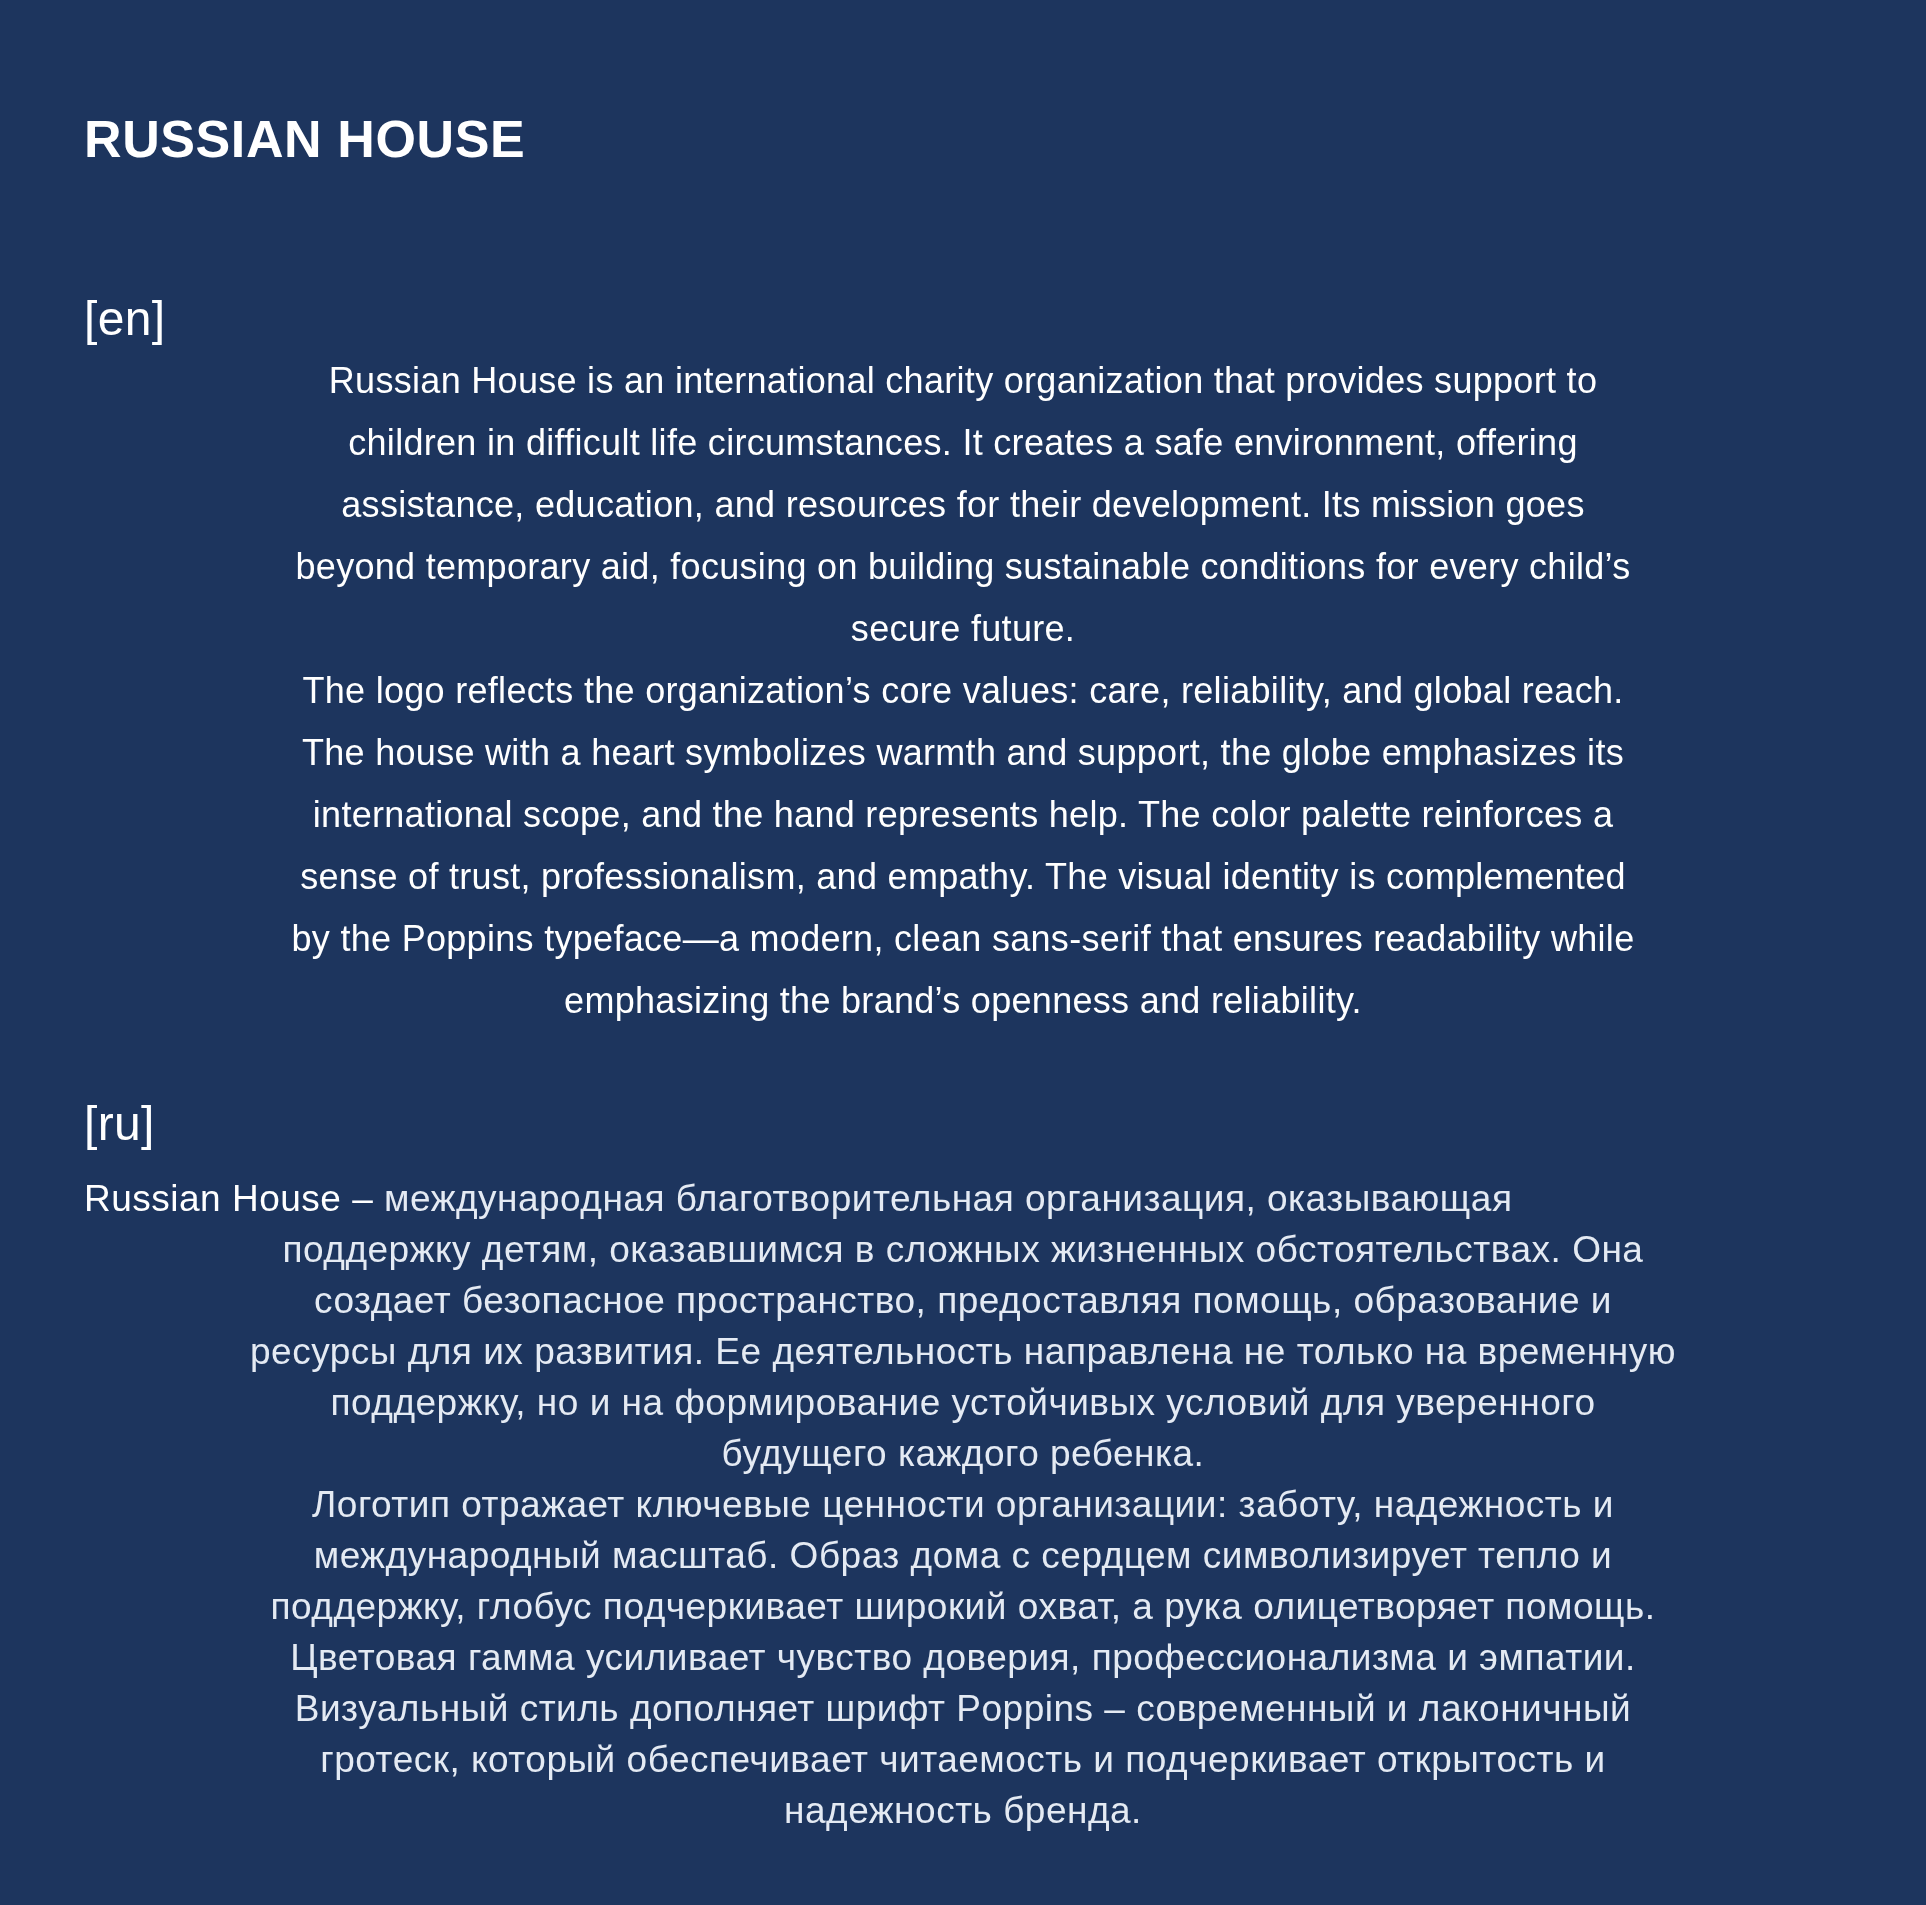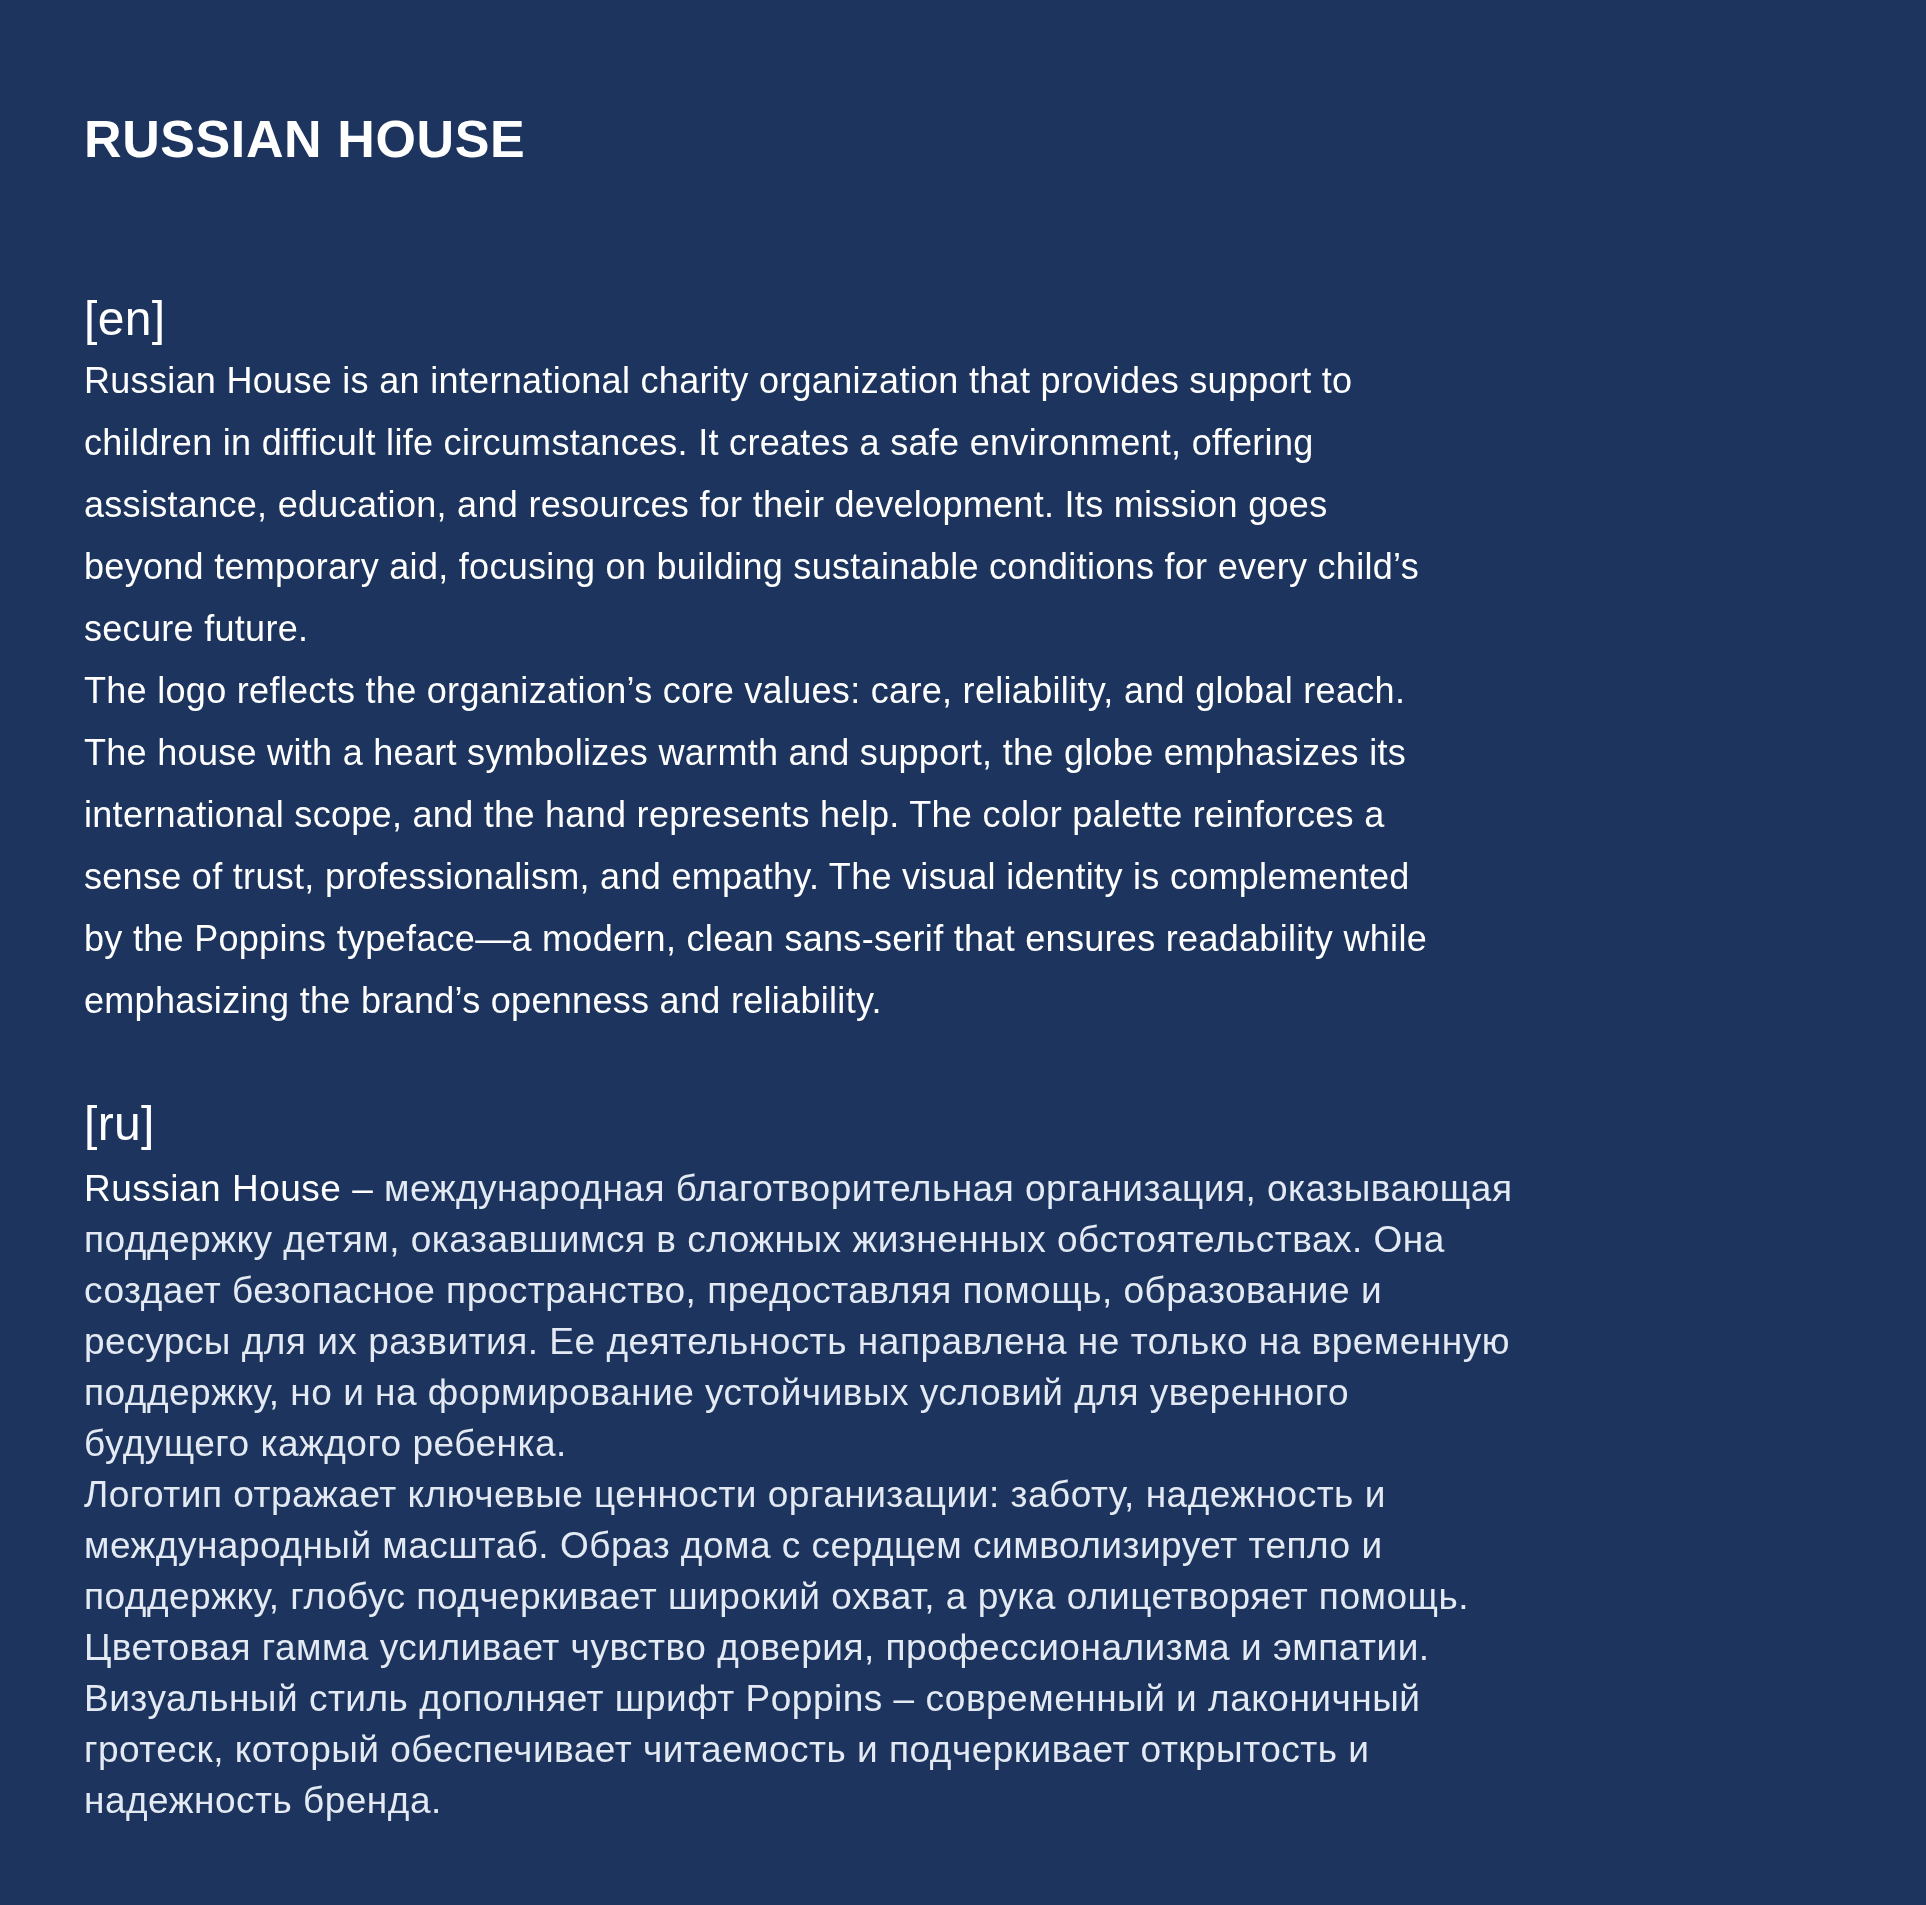--- a/index.html
+++ b/index.html
@@ -33,33 +33,34 @@
   }
   .lang-label {
     font-size: 48px;
     line-height: 62px;
     font-weight: 300;
     color: #FFFFFF;
     letter-spacing: 0.3px;
   }
   .lines {
     white-space: pre-line;
+    text-align: center;
   }
   .en-body {
     font-size: 36px;
     line-height: 62px;
     font-weight: 300;
     letter-spacing: 0.3px;
     color: #FFFFFF;
   }
   .section-ru {
     margin-top: 61px;
   }
   .ru-body {
-    margin-top: 8px;
+    margin-top: 18px;
     font-size: 37px;
     line-height: 51px;
     font-weight: 300;
     letter-spacing: 0.5px;
     color: #E4EAF3;
   }
   .ru-lead {
     color: #FFFFFF;
   }
 </style>

